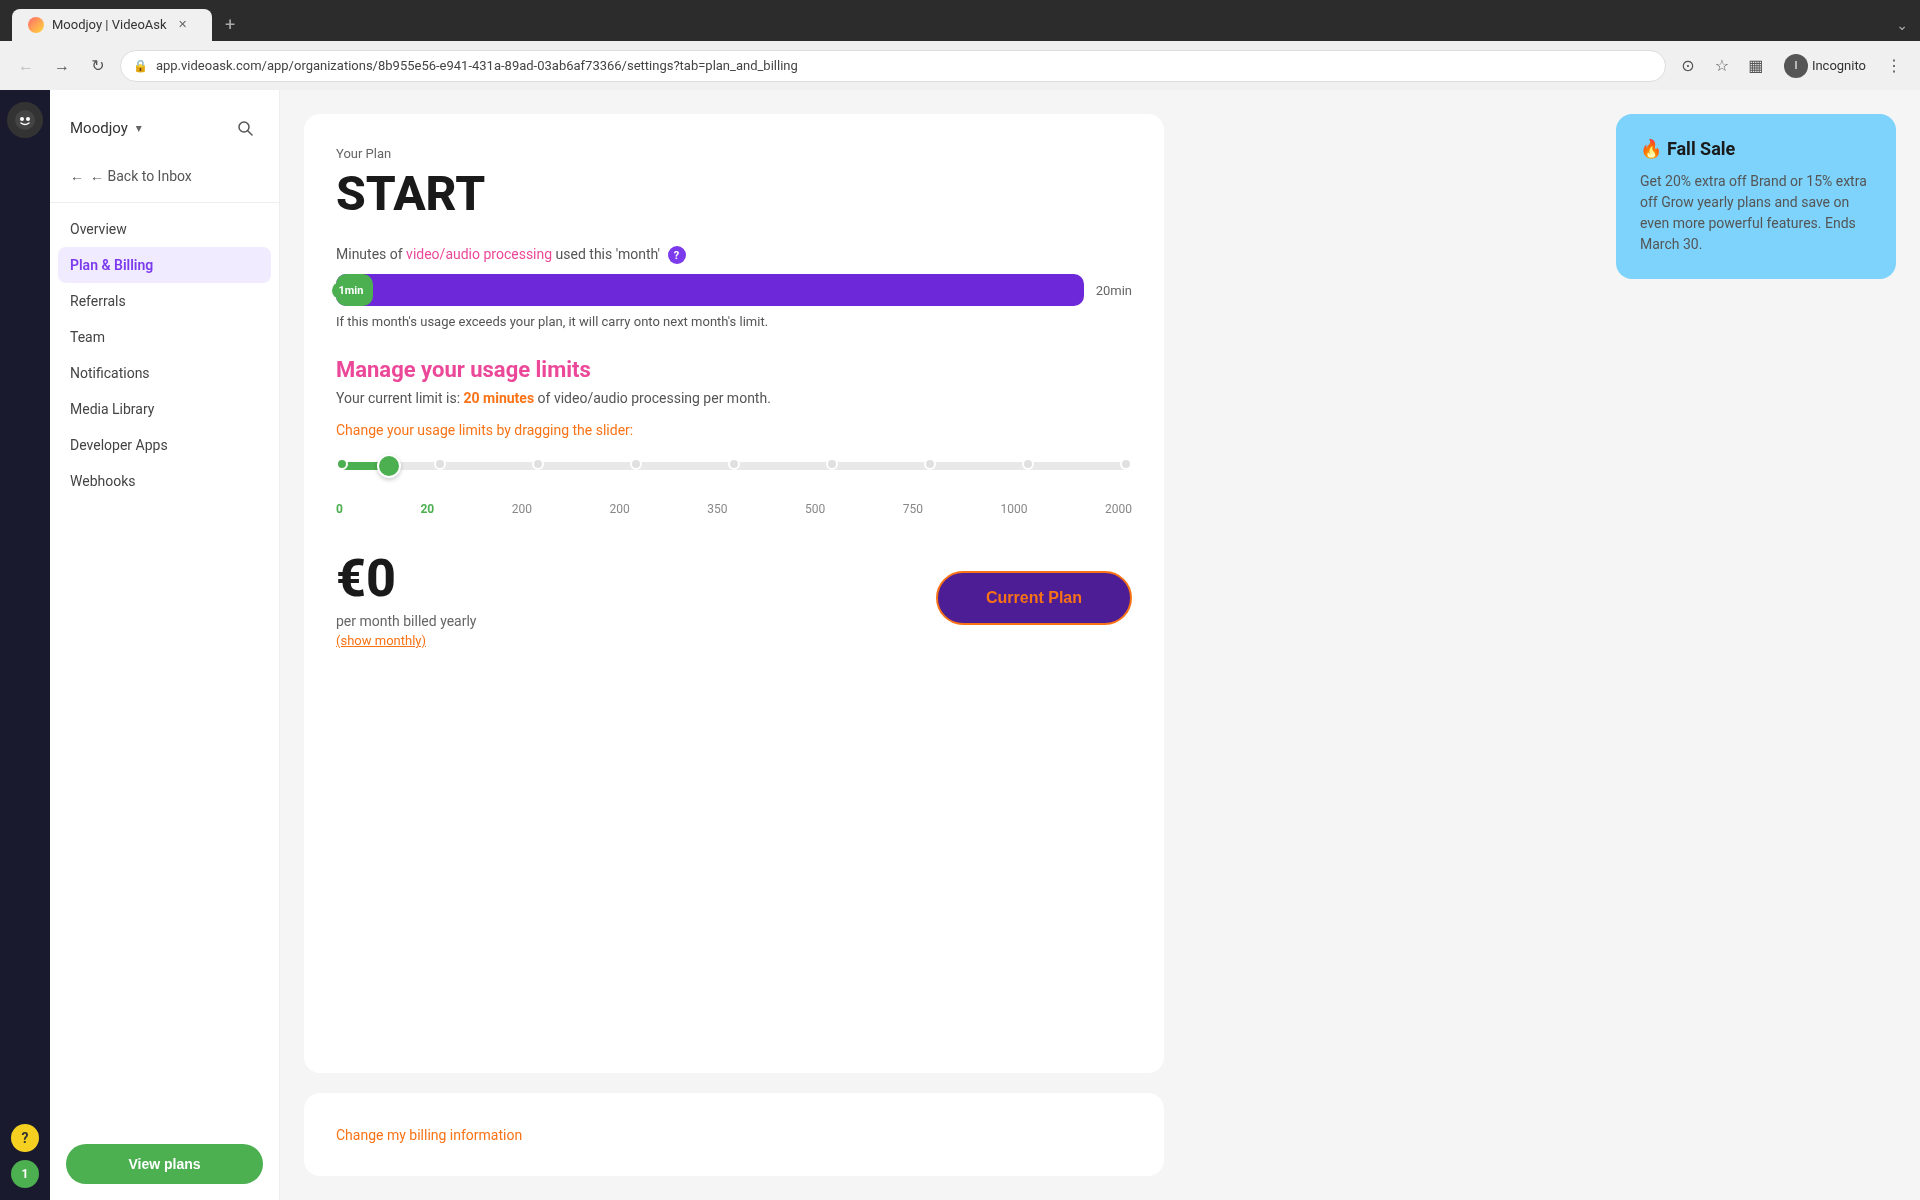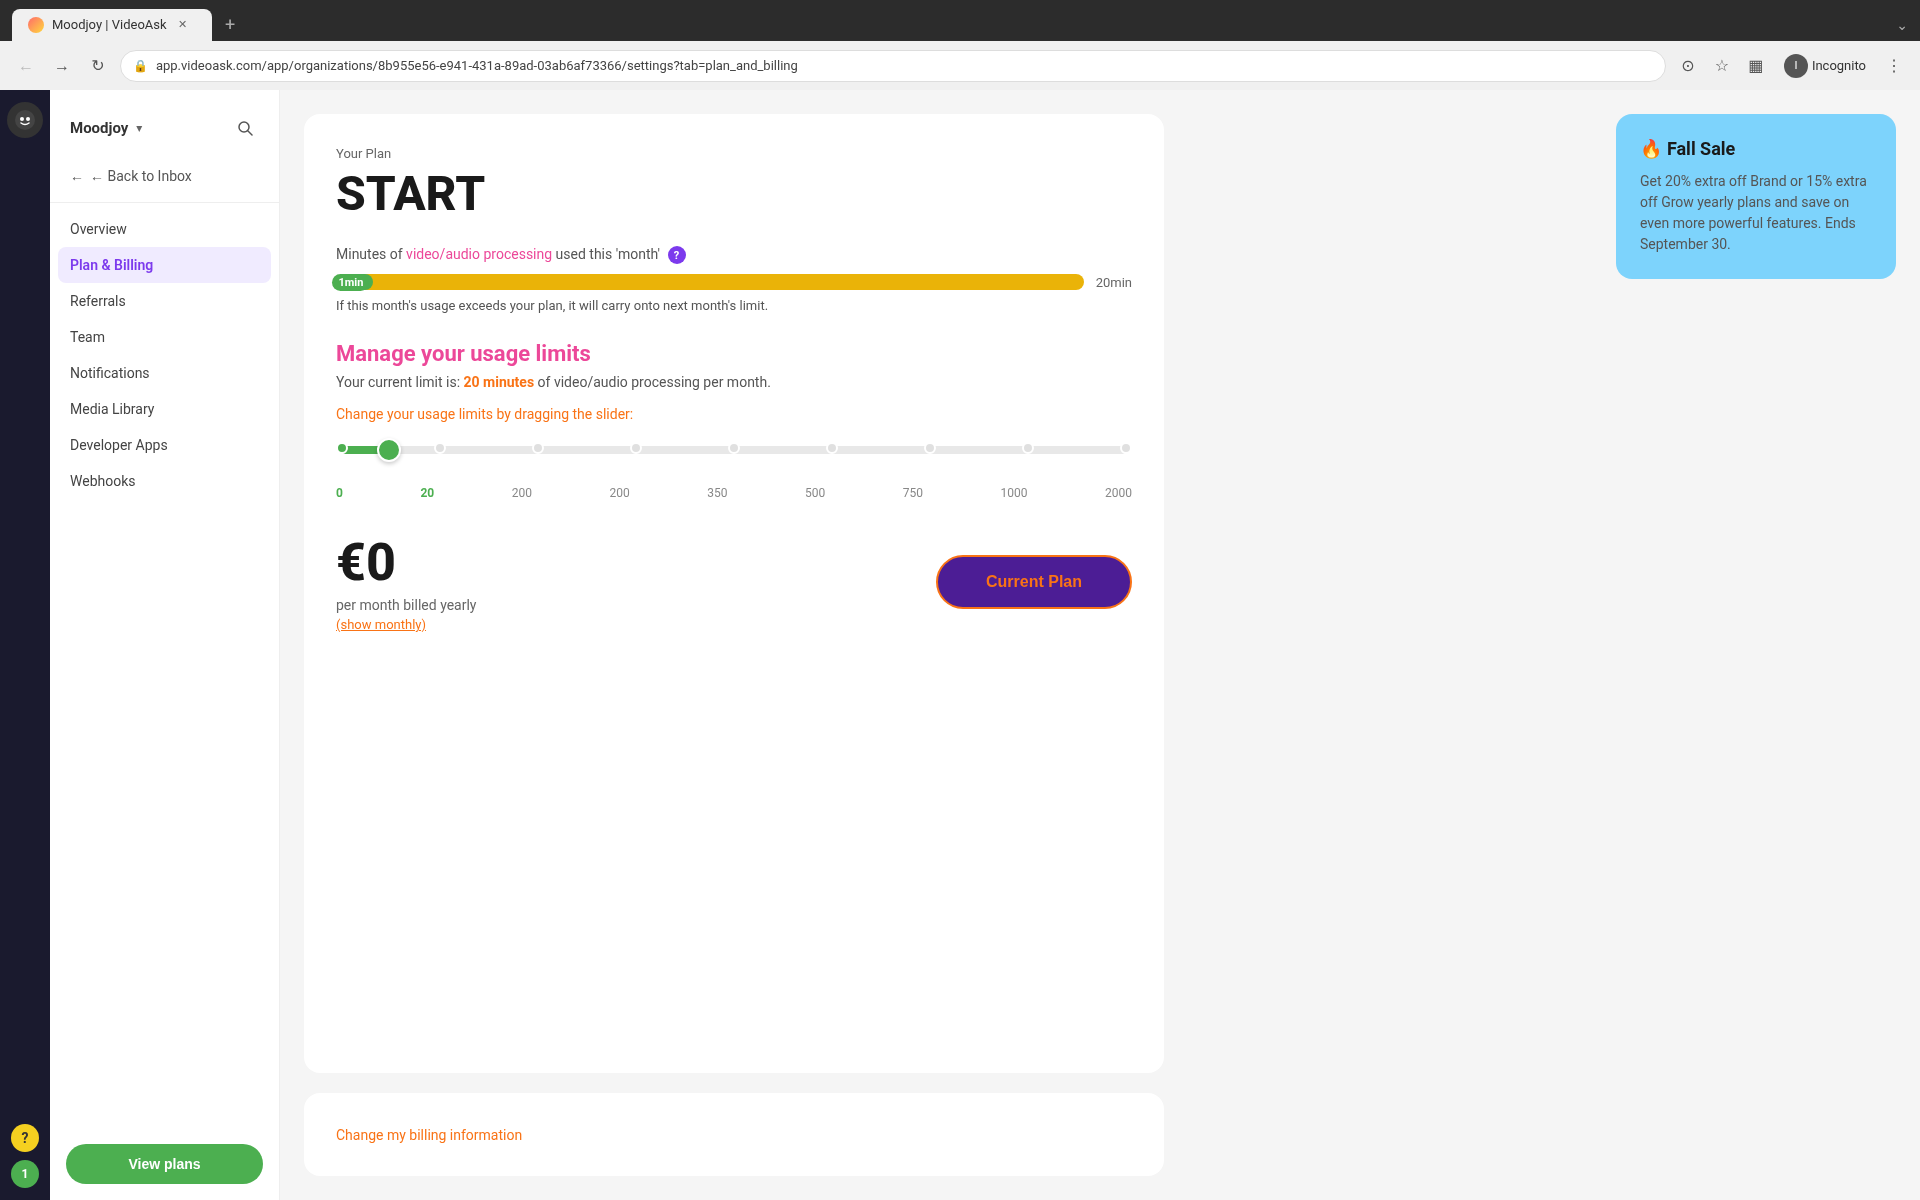--- a/index.html
+++ b/index.html
@@ -30,42 +30,42 @@
 
     
     .sidebar-dark { width: 50px; background: #1a1a2e; display: flex; flex-direction: column; align-items: center; padding: 12px 0; gap: 8px; }
     .app-logo { width: 36px; height: 36px; border-radius: 50%; background: #333; display: flex; align-items: center; justify-content: center; color: white; font-size: 16px; margin-bottom: 8px; }
     .help-btn { width: 28px; height: 28px; border-radius: 50%; background: #f5d020; display: flex; align-items: center; justify-content: center; font-size: 14px; font-weight: bold; color: #333; cursor: pointer; margin-top: auto; }
     .notif-badge { width: 28px; height: 28px; border-radius: 50%; background: #4caf50; display: flex; align-items: center; justify-content: center; font-size: 12px; color: white; font-weight: bold; cursor: pointer; }
 
     
     .sidebar-nav { width: 230px; background: white; display: flex; flex-direction: column; padding: 16px 0; border-right: 1px solid #eee; }
     .org-header { display: flex; align-items: center; padding: 8px 20px 16px; gap: 8px; cursor: pointer; }
-    .org-name { font-size: 15px; font-weight: 700; color: #333; }
+    .org-name { font-size: 15px; font-weight: 400; color: #333; }
     .org-chevron { color: #666; font-size: 12px; }
     .search-icon-btn { margin-left: auto; width: 28px; height: 28px; display: flex; align-items: center; justify-content: center; cursor: pointer; color: #555; }
     .nav-link { display: flex; align-items: center; padding: 10px 20px; font-size: 14px; color: #444; cursor: pointer; text-decoration: none; gap: 8px; }
     .nav-link.active { background: #f0ebff; color: #7c3aed; font-weight: 600; border-radius: 8px; margin: 0 8px; padding: 10px 12px; }
     .nav-back { display: flex; align-items: center; padding: 10px 20px; font-size: 14px; color: #555; cursor: pointer; gap: 6px; }
     .nav-divider { height: 1px; background: #eee; margin: 8px 0; }
     .view-plans-btn { margin: auto 16px 0; background: #4caf50; color: white; border: none; border-radius: 24px; padding: 12px 20px; font-size: 14px; font-weight: 600; cursor: pointer; text-align: center; width: calc(100% - 32px); }
 
     
     .main-content { flex: 1; background: #f5f5f5; padding: 24px; display: flex; gap: 24px; overflow-y: auto; }
 
     
     .plan-card { flex: 1; background: white; border-radius: 16px; padding: 32px; max-width: 860px; }
     .your-plan-label { font-size: 13px; color: #666; margin-bottom: 4px; }
     .plan-name { font-size: 48px; font-weight: 800; color: #1a1a1a; margin-bottom: 24px; }
     .usage-section { margin-bottom: 24px; }
     .usage-label { font-size: 14px; color: #555; margin-bottom: 10px; }
     .usage-label strong { font-weight: 400; color: #ec4899; }
     .usage-label .info-icon { display: inline-flex; align-items: center; justify-content: center; width: 18px; height: 18px; background: #7c3aed; border-radius: 50%; color: white; font-size: 11px; font-weight: bold; cursor: pointer; margin-left: 4px; vertical-align: middle; }
     .progress-bar-container { display: flex; align-items: center; gap: 12px; margin-bottom: 8px; }
-    .progress-bar { flex: 1; height: 16px; background: #eab308; border-radius: 10px; overflow: visible; position: relative; }
+    .progress-bar { flex: 1; height: 32px; background: #6d28d9; border-radius: 10px; overflow: visible; position: relative; }
     .progress-fill { width: 5%; height: 100%; background: #4caf50; border-radius: 10px; display: flex; align-items: center; justify-content: flex-end; padding-right: 4px; }
     .progress-label-start { font-size: 11px; color: white; font-weight: 700; background: #4caf50; border-radius: 10px; padding: 2px 6px; white-space: nowrap; }
     .progress-label-end { font-size: 13px; color: #666; white-space: nowrap; }
     .usage-note { font-size: 13px; color: #555; }
 
     .manage-section { margin-top: 28px; }
     .manage-title { font-size: 22px; font-weight: 700; color: #ec4899; margin-bottom: 8px; }
     .current-limit-text { font-size: 14px; color: #555; margin-bottom: 16px; }
     .current-limit-text strong { color: #f97316; font-weight: 700; }
     .drag-hint { font-size: 14px; color: #f97316; margin-bottom: 16px; }
@@ -277,17 +277,17 @@
         <a class="billing-link">Change my billing information</a>
       </div>
 
     </div>
 
     <div class="fall-sale-card">
       <div class="fall-sale-title">
         <span>🔥</span>
         <span>Fall Sale</span>
       </div>
-      <div class="fall-sale-desc">Get 20% extra off Brand or 15% extra off Grow yearly plans and save on even more powerful features. Ends September 30.</div>
+      <div class="fall-sale-desc">Get 20% extra off Brand or 15% extra off Grow yearly plans and save on even more powerful features. Ends March 30.</div>
     </div>
 
   </div>
 </div>
 
 </body></html>

